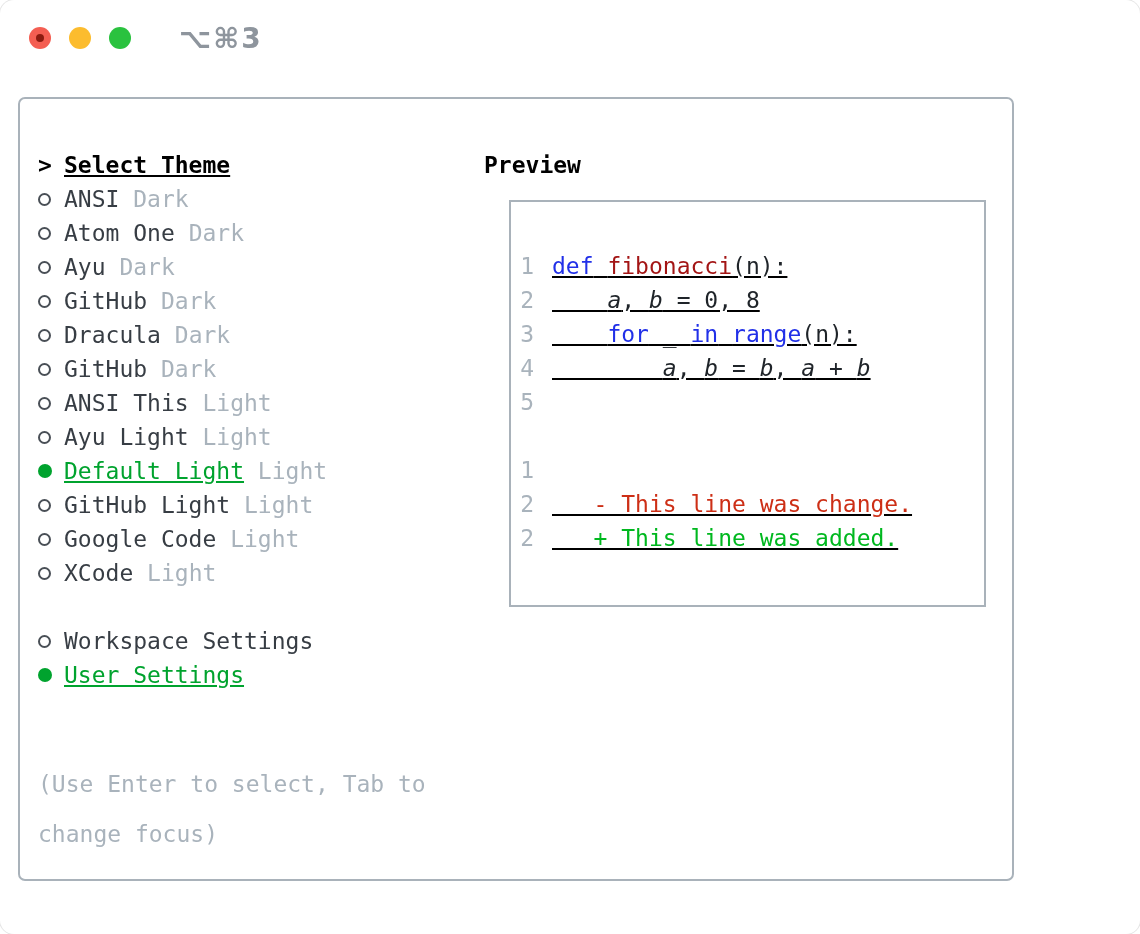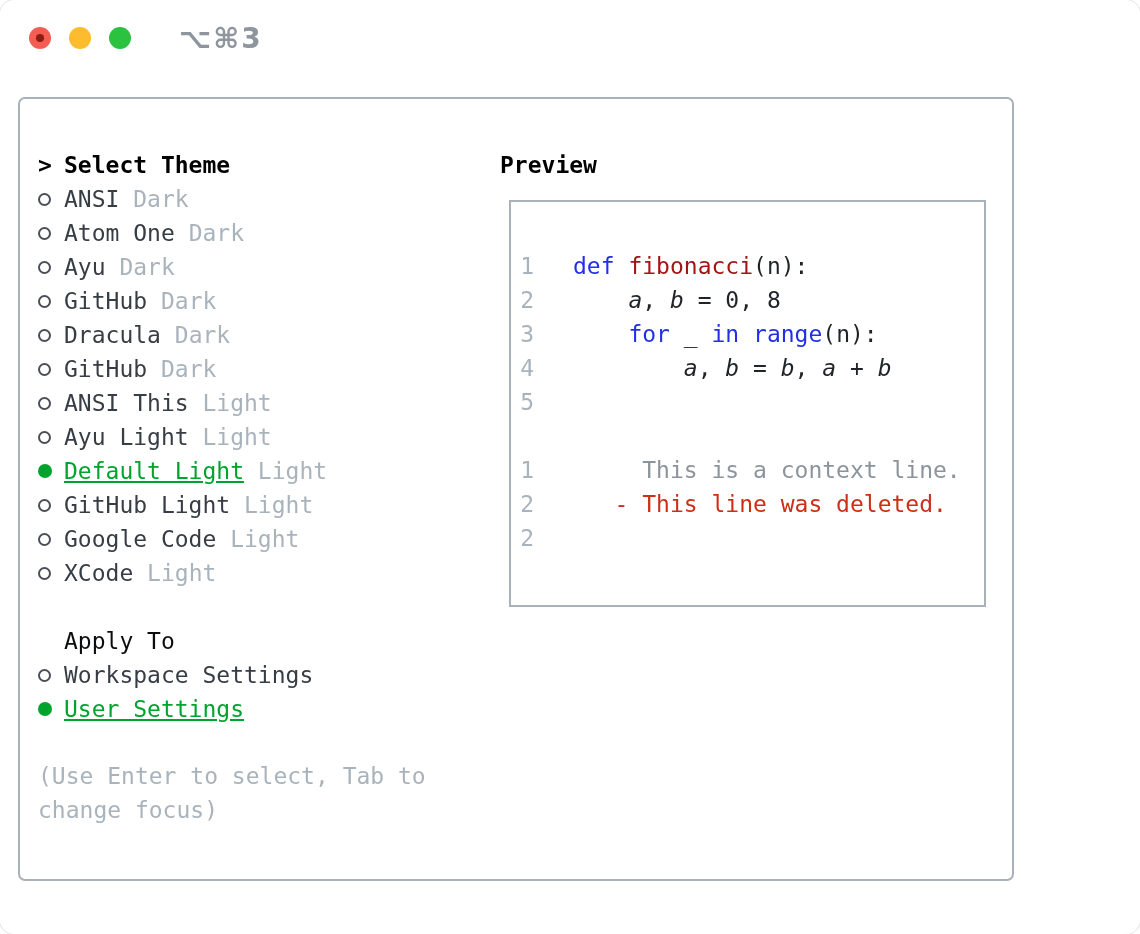--- a/index.html
+++ b/index.html
@@ -91,48 +91,49 @@
     box-sizing: border-box;
   }
   .dot.filled {
     width: 14px; height: 14px;
     border: none;
     background: var(--selection-green);
   }
   .section-header {
     font-weight: 700;
     color: #000000;
+    text-decoration: underline;
   }
   .plain-header {
     font-weight: 400;
     color: #0b0d0f;
   }
   .item-name { color: var(--text-dark); }
   .item.selected .item-name { color: var(--selection-green); text-decoration: underline; }
   .item-variant { color: var(--muted-gray); text-align: right; }
   .theme-list {
     position: absolute;
     left: 18px; top: 49px;
   }
   .apply-section {
     position: absolute;
     left: 18px; top: 525px;
   }
   .hint {
     position: absolute;
     left: 18px; top: 660px;
     width: 432px;
-    line-height: 34px;
+    line-height: 50px;
     color: var(--muted-gray);
     white-space: normal;
   }
   
   .preview-header {
     position: absolute;
-    left: 480px; top: 49px;
+    left: 464px; top: 49px;
     height: 34px;
     display: flex;
     align-items: center;
     font-weight: 700;
     color: #000000;
   }
   .preview-box {
     position: absolute;
     left: 489px; top: 101px;
     width: 477px; height: 407px;
@@ -146,21 +147,21 @@
     align-items: center;
     height: 34px;
     white-space: pre;
   }
   .lnum {
     flex: none;
     width: 14px;
     text-align: right;
     color: var(--muted-gray);
   }
-  .ptext { margin-left: 39px; }
+  .ptext { margin-left: 18px; text-decoration: underline; }
   .seg-plain    { color: #1f2429; }
   .seg-keyword  { color: var(--keyword-blue); }
   .seg-function { color: var(--function-red); }
   .seg-variable { color: #1f2429; font-style: italic; }
   .seg-context  { color: #8b949c; }
   .seg-deleted  { color: var(--deleted-red); }
   .seg-added    { color: var(--added-green); }
 </style>
 </head>
 <body>
@@ -193,40 +194,36 @@
           <div class="row item"><span class="marker"><span class="dot"></span></span><span class="item-name">ANSI This</span><span class="item-variant"> Light</span></div>
           <div class="row item"><span class="marker"><span class="dot"></span></span><span class="item-name">Ayu Light</span><span class="item-variant"> Light</span></div>
           <div class="row item selected"><span class="marker"><span class="dot filled"></span></span><span class="item-name">Default Light</span><span class="item-variant"> Light</span></div>
           <div class="row item"><span class="marker"><span class="dot"></span></span><span class="item-name">GitHub Light</span><span class="item-variant"> Light</span></div>
           <div class="row item"><span class="marker"><span class="dot"></span></span><span class="item-name">Google Code</span><span class="item-variant"> Light</span></div>
           <div class="row item"><span class="marker"><span class="dot"></span></span><span class="item-name">XCode</span><span class="item-variant"> Light</span></div>
         </div>
     </div>
 
     <div class="apply-section">
-      <div class="row">
-        <span class="marker"></span>
-        <span class="plain-header">Apply To</span>
-      </div>
       <div id="apply-options">
           <div class="row item"><span class="marker"><span class="dot"></span></span><span class="item-name">Workspace Settings</span></div>
           <div class="row item selected"><span class="marker"><span class="dot filled"></span></span><span class="item-name">User Settings</span></div>
         </div>
     </div>
 
     <div class="hint">(Use Enter to select, Tab to change focus)</div>
 
     <div class="preview-header">Preview</div>
 
     <div class="preview-box" id="preview-box">
         <div class="pline"><span class="lnum">1</span><span class="ptext"><span class="seg-keyword">def</span><span class="seg-plain"> </span><span class="seg-function">fibonacci</span><span class="seg-plain">(n):</span></span></div>
         <div class="pline"><span class="lnum">2</span><span class="ptext"><span class="seg-plain">    </span><span class="seg-variable">a</span><span class="seg-plain">, </span><span class="seg-variable">b</span><span class="seg-plain"> = 0, 8</span></span></div>
         <div class="pline"><span class="lnum">3</span><span class="ptext"><span class="seg-plain">    </span><span class="seg-keyword">for</span><span class="seg-plain"> _ </span><span class="seg-keyword">in</span><span class="seg-plain"> </span><span class="seg-keyword">range</span><span class="seg-plain">(n):</span></span></div>
         <div class="pline"><span class="lnum">4</span><span class="ptext"><span class="seg-plain">        </span><span class="seg-variable">a</span><span class="seg-plain">, </span><span class="seg-variable">b</span><span class="seg-plain"> = </span><span class="seg-variable">b</span><span class="seg-plain">, </span><span class="seg-variable">a</span><span class="seg-plain"> + </span><span class="seg-variable">b</span></span></div>
         <div class="pline"><span class="lnum">5</span></div>
         <div class="pline"><span class="lnum"></span><span class="ptext"></span></div>
-        <div class="pline"><span class="lnum">1</span><span class="ptext"><span class="seg-context">     This is a context line.</span></span></div>
-        <div class="pline"><span class="lnum">2</span><span class="ptext"><span class="seg-deleted">   - This line was deleted.</span></span></div>
-        <div class="pline"><span class="lnum">2</span></div>
+        <div class="pline"><span class="lnum">1</span></div>
+        <div class="pline"><span class="lnum">2</span><span class="ptext"><span class="seg-deleted">   - This line was change.</span></span></div>
+        <div class="pline"><span class="lnum">2</span><span class="ptext"><span class="seg-added">   + This line was added.</span></span></div>
       </div>
 
   </div>
 </div>
 
 </body></html>

